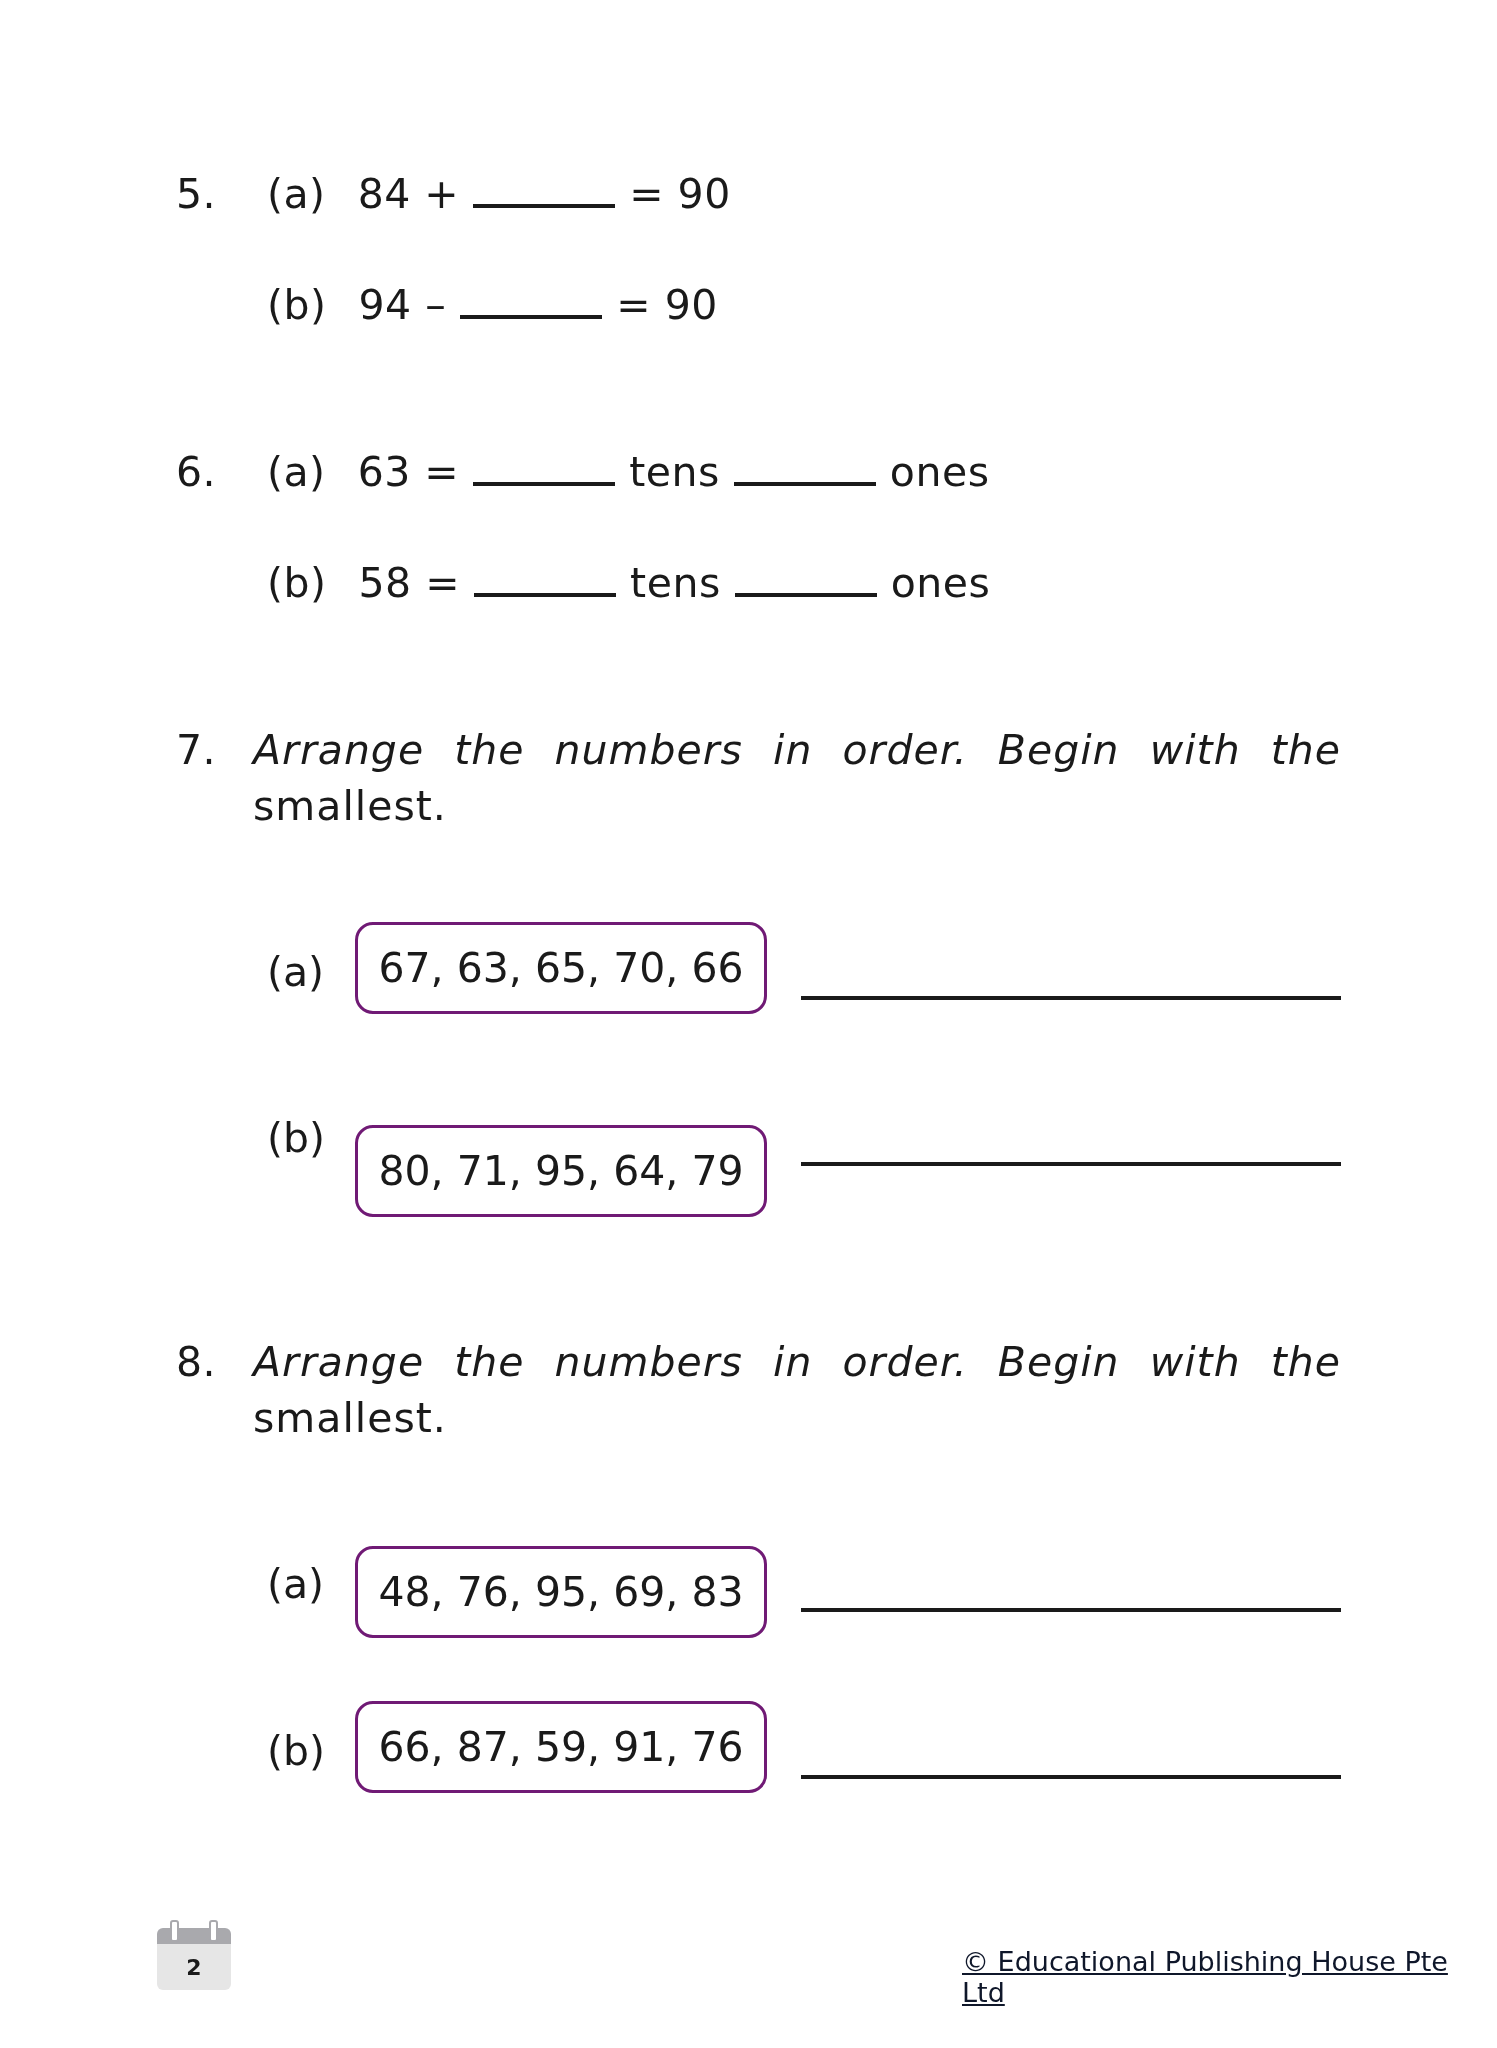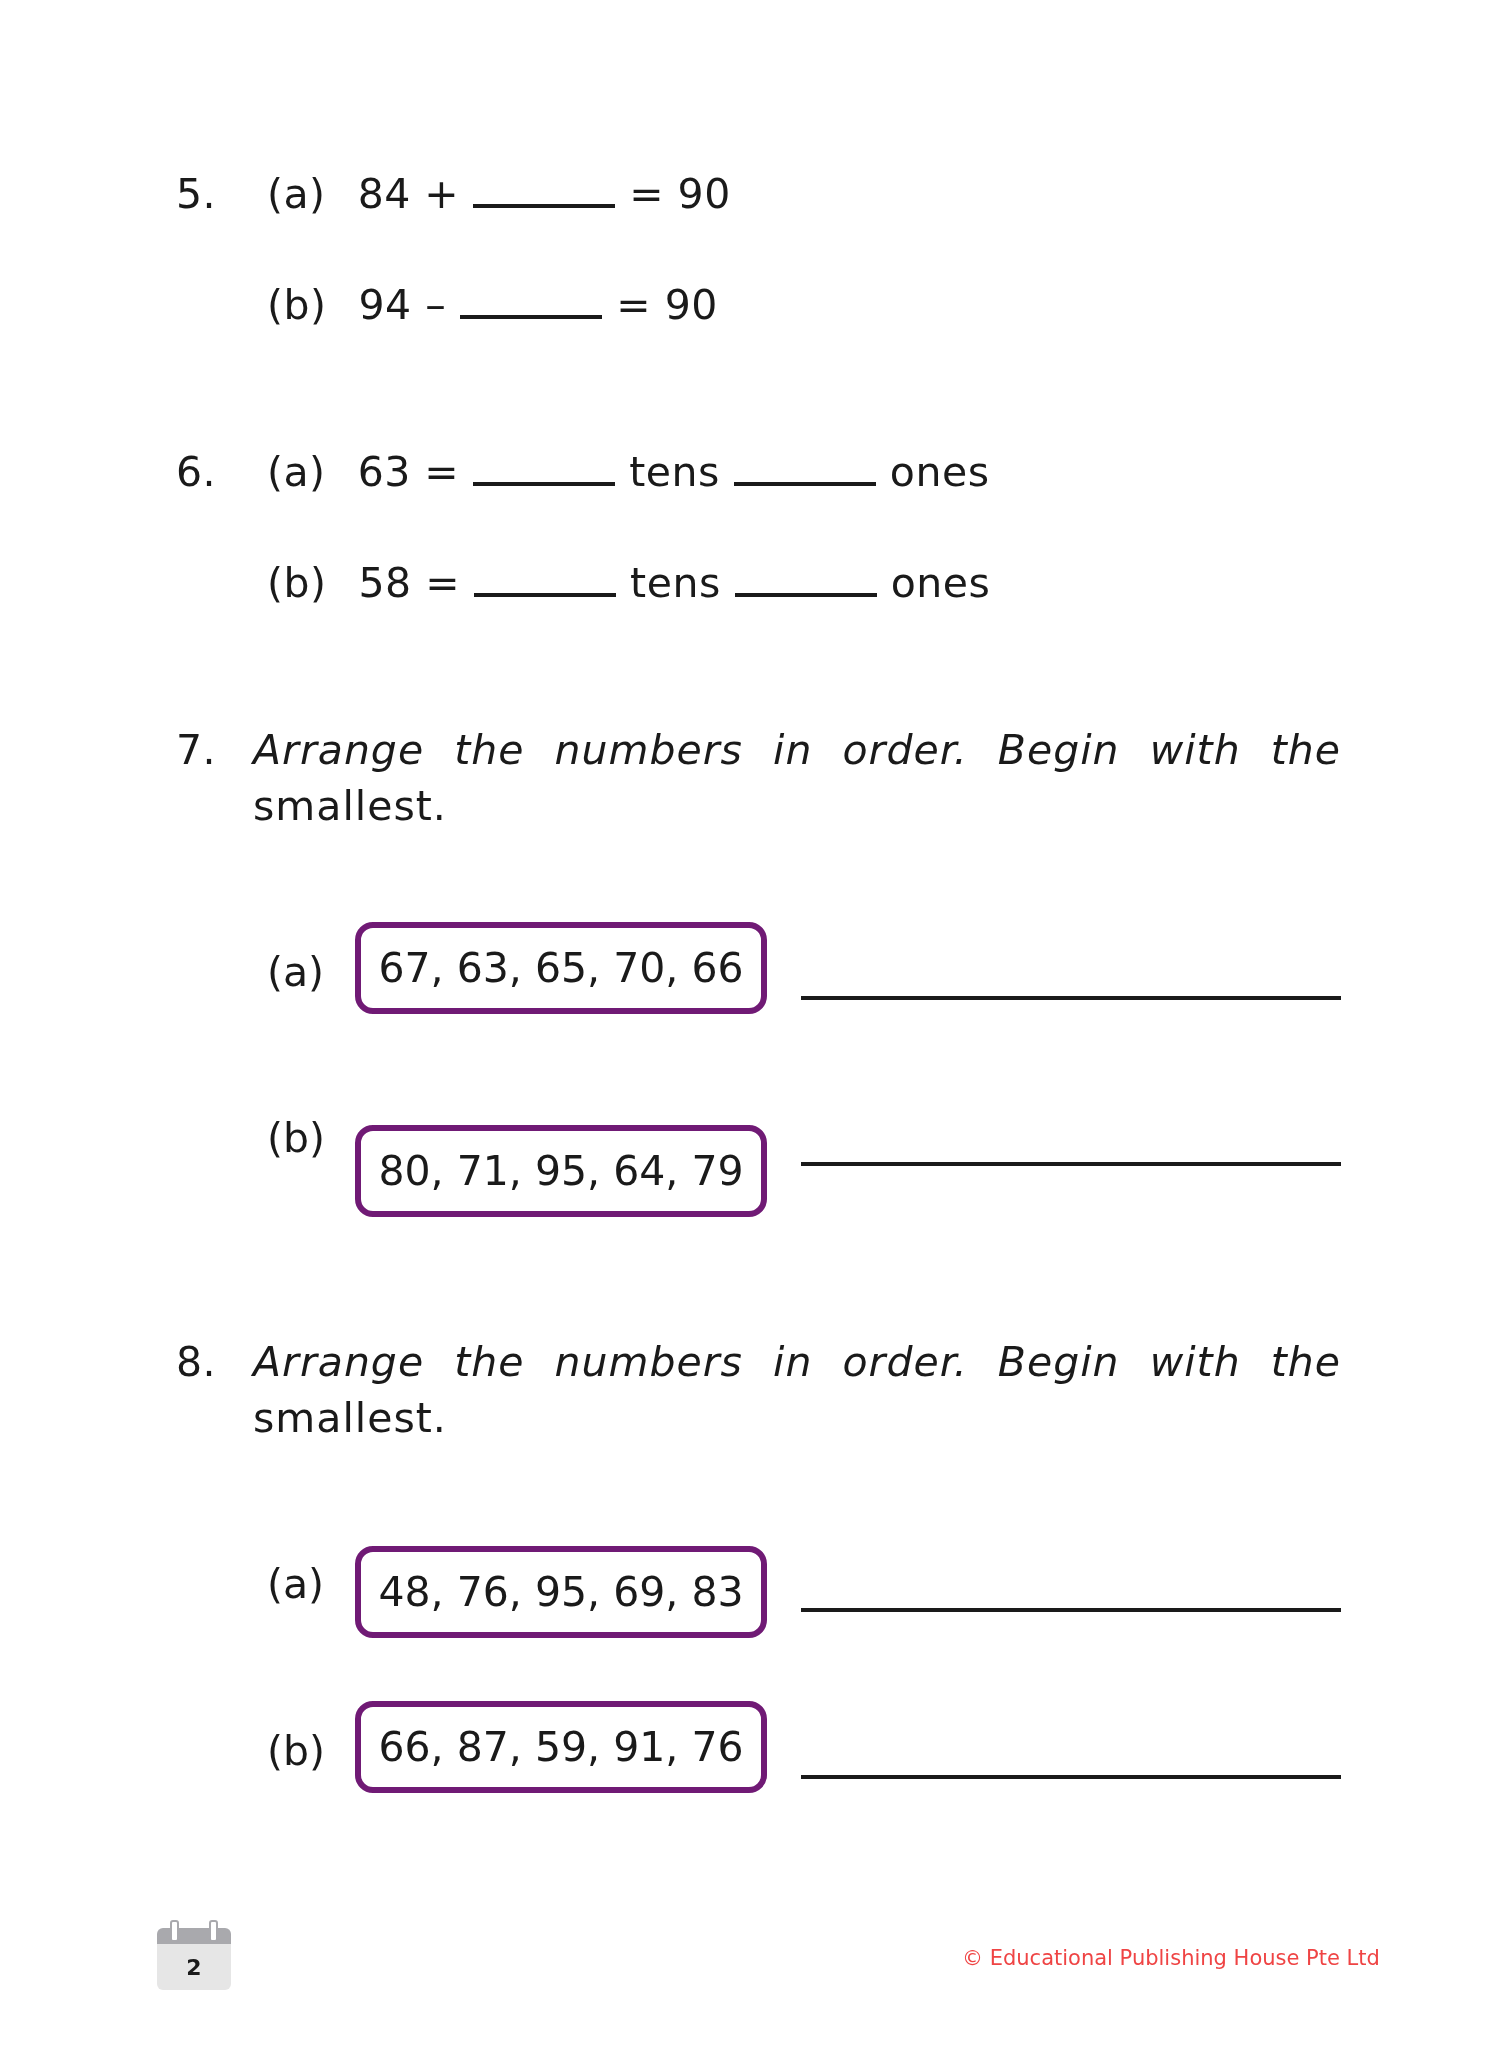--- a/index.html
+++ b/index.html
@@ -5,33 +5,33 @@
     html, body { margin: 0; padding: 0; background: #ffffff; }
     body { width: 1497px; height: 2048px; position: relative; overflow: hidden;
       font-family: "DejaVu Sans", sans-serif; color: #1a1a1a; }
     .t { font-size: 41px; line-height: 1; white-space: nowrap; letter-spacing: 0.5px; }
     .blank { display: inline-block; border-bottom: 4px solid #1a1a1a; vertical-align: baseline; margin: 0 14px; }
     .row { position: absolute; display: flex; align-items: baseline; }
     .qnum { position: absolute; font-size: 41px; }
     .instr { position: absolute; left: 253px; width: 1088px; font-size: 41px; line-height: 56px;
       text-align: justify; text-align-last: left; word-spacing: 14px; letter-spacing: 1px; }
     .instr .line1 { display: block; text-align: justify; text-align-last: justify; font-style: italic; }
-    .numbox { position: absolute; left: 355px; width: 412px; height: 92px; border: 6px solid #701a75;
+    .numbox { position: absolute; left: 355px; width: 412px; height: 92px; border: 3px solid #701a75;
       border-radius: 18px; box-sizing: border-box; display: flex; align-items: center; justify-content: center;
       font-size: 41px; }
     .ansline { position: absolute; left: 801px; width: 540px; border-top: 4px solid #1a1a1a; }
     .sublabel { position: absolute; font-size: 41px; }
     .calendar { position: absolute; left: 157px; top: 1920px; width: 74px; height: 68px; }
     .cal-top { position: absolute; left: 0; top: 8px; width: 74px; height: 16px; background: #a9a9ad;
       border-radius: 6px 6px 0 0; }
     .cal-body { position: absolute; left: 0; top: 24px; width: 74px; height: 46px; background: #e6e6e6;
       border-radius: 0 0 6px 6px; display: flex; align-items: center; justify-content: center;
       font-weight: bold; font-size: 22px; color: #1a1a1a; }
     .cal-ring { position: absolute; top: 0; width: 5px; height: 18px; border: 2px solid #a9a9ad; border-radius: 3px; background: #fff; }
-    .copyright { position: absolute; left: 962px; top: 1946px; font-size: 21px; color: #ef4444; }
+    .copyright { position: absolute; left: 962px; top: 1946px; font-size: 27px; color: #0f172a; text-decoration: underline; }
   </style>
 </head>
 <body>
 
 <div class="qnum t" style="left:176px; top:174px;">5.</div>
 <div class="row t" style="left:267px; top:174px;">
   <span style="margin-right:32px;">(a)</span>
   <span>84 +</span>
   <span class="blank" style="width:142px;"></span>
   <span>= 90</span>

